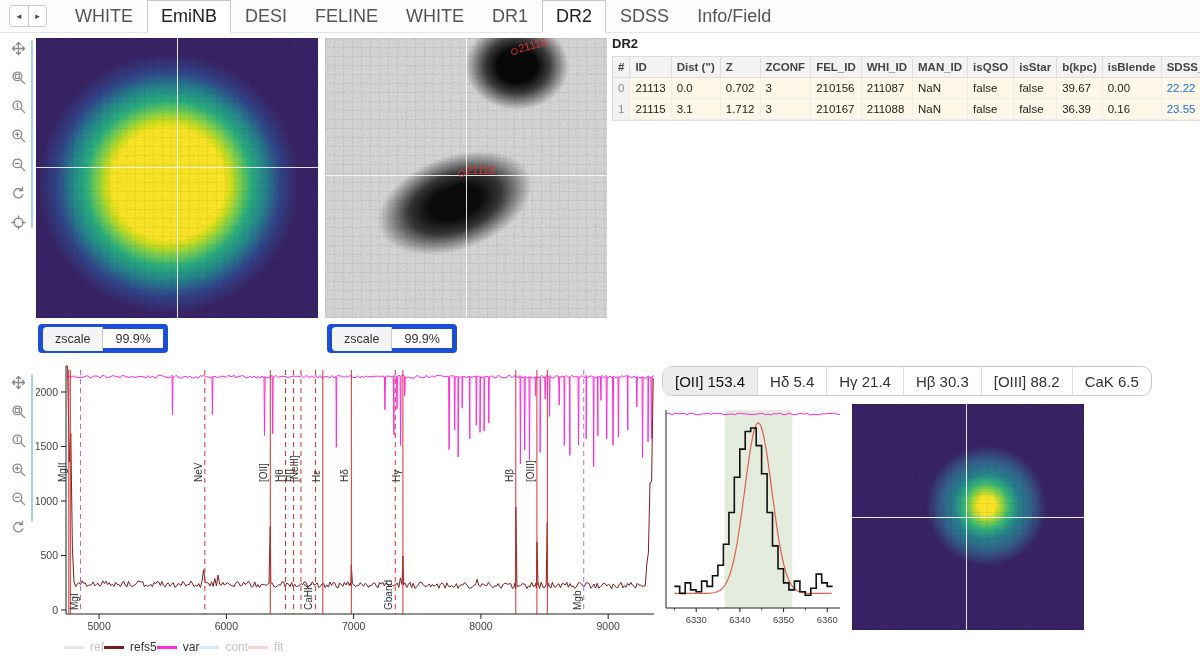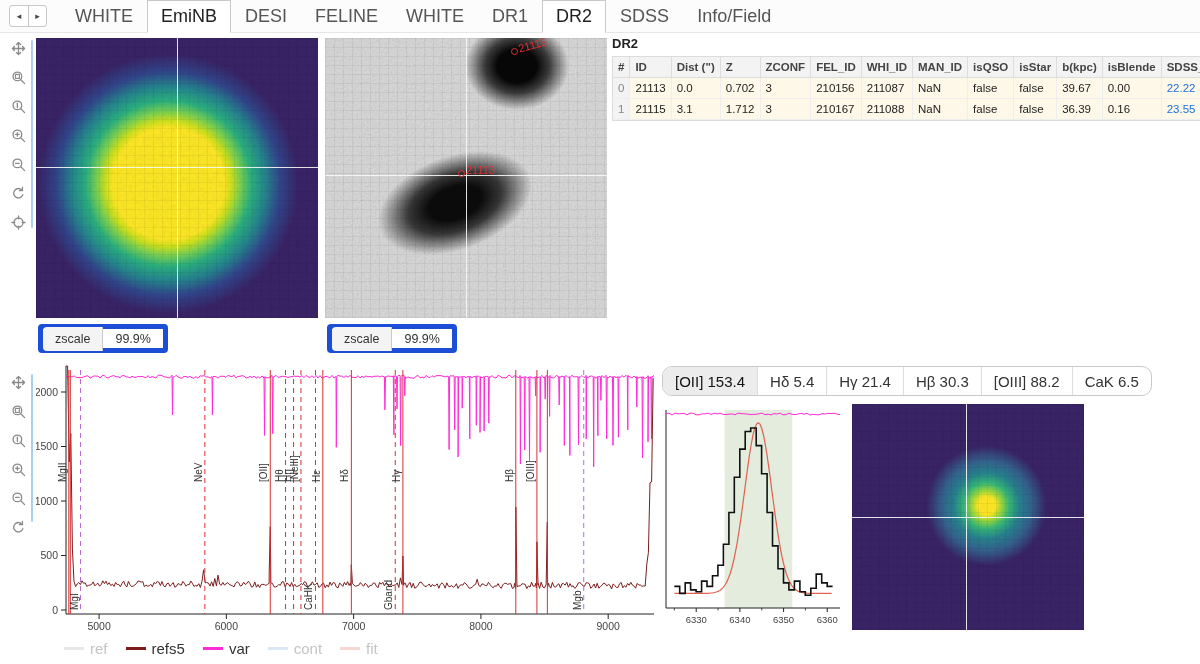--- a/index.html
+++ b/index.html
@@ -50,21 +50,21 @@
 .table-title{position:absolute;left:612px;top:36px;font-size:13px;font-weight:bold;color:#222}
 .dtable{position:absolute;left:612px;top:56px;border:1px solid #dcdcdc;background:#fff}
 .dtable table{border-collapse:collapse;font-size:11.5px;color:#222}
 .dtable th{background:#f3f3f3;font-weight:bold;color:#444;border-right:1px solid #ddd;border-bottom:1px solid #ddd;padding:4px 5px;text-align:left;white-space:nowrap;cursor:pointer}
 .dtable td{border-right:1px solid #eee;border-bottom:1px solid #eee;padding:4px 5px;background:#fdf8e7;white-space:nowrap}
 .dtable td.idx{background:#f3f3f3;color:#888;text-align:right}
 .dtable a{color:#1f6fde;cursor:pointer}
 
 
 #spectrum-svg{position:absolute;left:36px;top:362px}
-.legend{position:absolute;left:64px;top:640px;display:flex;gap:18px;align-items:center;font-size:15px;color:#333}
+.legend{position:absolute;left:64px;top:640px;display:flex;align-items:center;font-size:12px;color:#333}
 .leg-item{display:flex;gap:6px;align-items:center;cursor:pointer}
 .leg-item .sw{width:20px;height:3px;display:inline-block}
 .leg-item.muted{color:#c4c4c4}
 .leg-item.muted .sw{opacity:.45}
 
 
 .linetabs{position:absolute;left:662px;top:366px;display:flex;border:1px solid #c9c9c9;border-radius:10px;overflow:hidden;background:#fff;font-size:15px;color:#333;height:30px}
 .ltab{display:flex;align-items:center;padding:0 12px;border-right:1px solid #ddd;cursor:pointer;white-space:nowrap}
 .ltab:last-child{border-right:none}
 .ltab.active{background:#ececec;color:#111}

